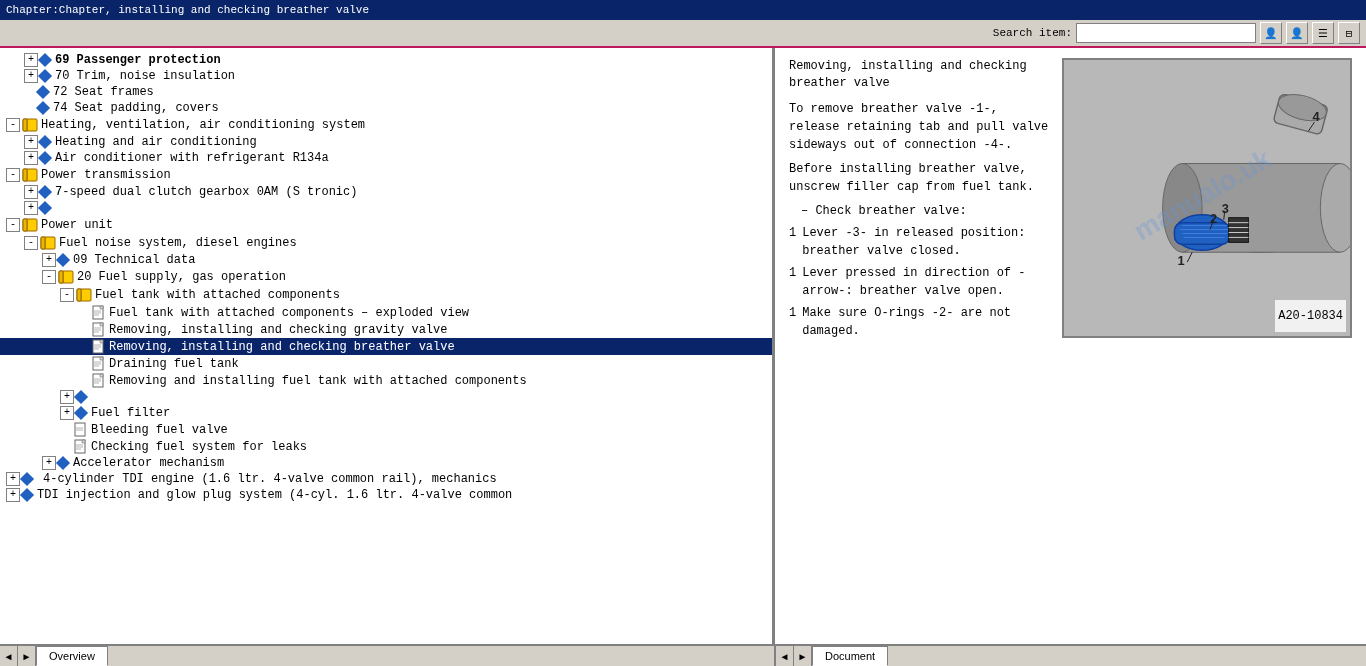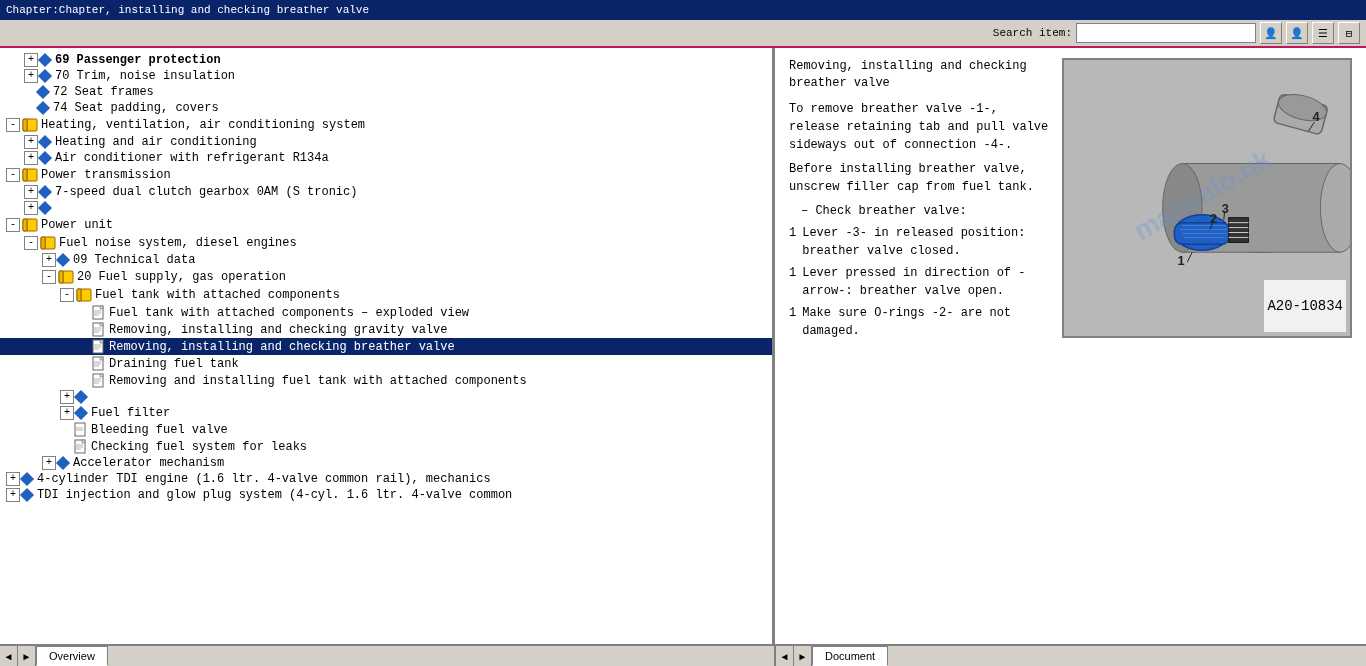--- a/index.html
+++ b/index.html
@@ -127,24 +127,24 @@
       border: 2px solid #808080;
       margin-left: 10px;
       margin-bottom: 10px;
       position: relative;
       overflow: hidden;
     }
     .image-label {
       position: absolute;
       bottom: 4px;
       right: 4px;
-      font-size: 14px;
+      font-size: 12px;
       font-family: 'Courier New', monospace;
       background: rgba(255,255,255,0.8);
-      padding: 18px 3px;
+      padding: 9px 3px;
     }
     .right-text {
       font-size: 12px;
       font-family: 'Courier New', monospace;
       line-height: 1.5;
     }
     .right-text p {
       margin-bottom: 6px;
     }
     .right-text .dash-item {
@@ -480,21 +480,21 @@
           <div class="tree-item">
             <span style="display:inline-block;width:42px;flex-shrink:0;"></span>
             <span class="tree-expand">+</span>
             <span style="display:inline-block;width:10px;height:10px;background:#2060c0;transform:rotate(45deg);margin-right:5px;flex-shrink:0;vertical-align:middle;"></span>
             <span style="vertical-align:middle;">Accelerator mechanism</span>
           </div>
           <div class="tree-item">
             <span style="display:inline-block;width:6px;flex-shrink:0;"></span>
             <span class="tree-expand">+</span>
             <span style="display:inline-block;width:10px;height:10px;background:#2060c0;transform:rotate(45deg);margin-right:5px;flex-shrink:0;vertical-align:middle;"></span>
-            <span style="vertical-align:middle;">4-cylinder TDI engine (1.6 ltr. 4-valve common rail), mechanics</span>
+            <span style="vertical-align:middle;margin-left:6px;">4-cylinder TDI engine (1.6 ltr. 4-valve common rail), mechanics</span>
           </div>
           <div class="tree-item">
             <span style="display:inline-block;width:6px;flex-shrink:0;"></span>
             <span class="tree-expand">+</span>
             <span style="display:inline-block;width:10px;height:10px;background:#2060c0;transform:rotate(45deg);margin-right:5px;flex-shrink:0;vertical-align:middle;"></span>
             <span style="vertical-align:middle;">TDI injection and glow plug system (4-cyl. 1.6 ltr. 4-valve common</span>
           </div>
         </div>
 
     </div>

